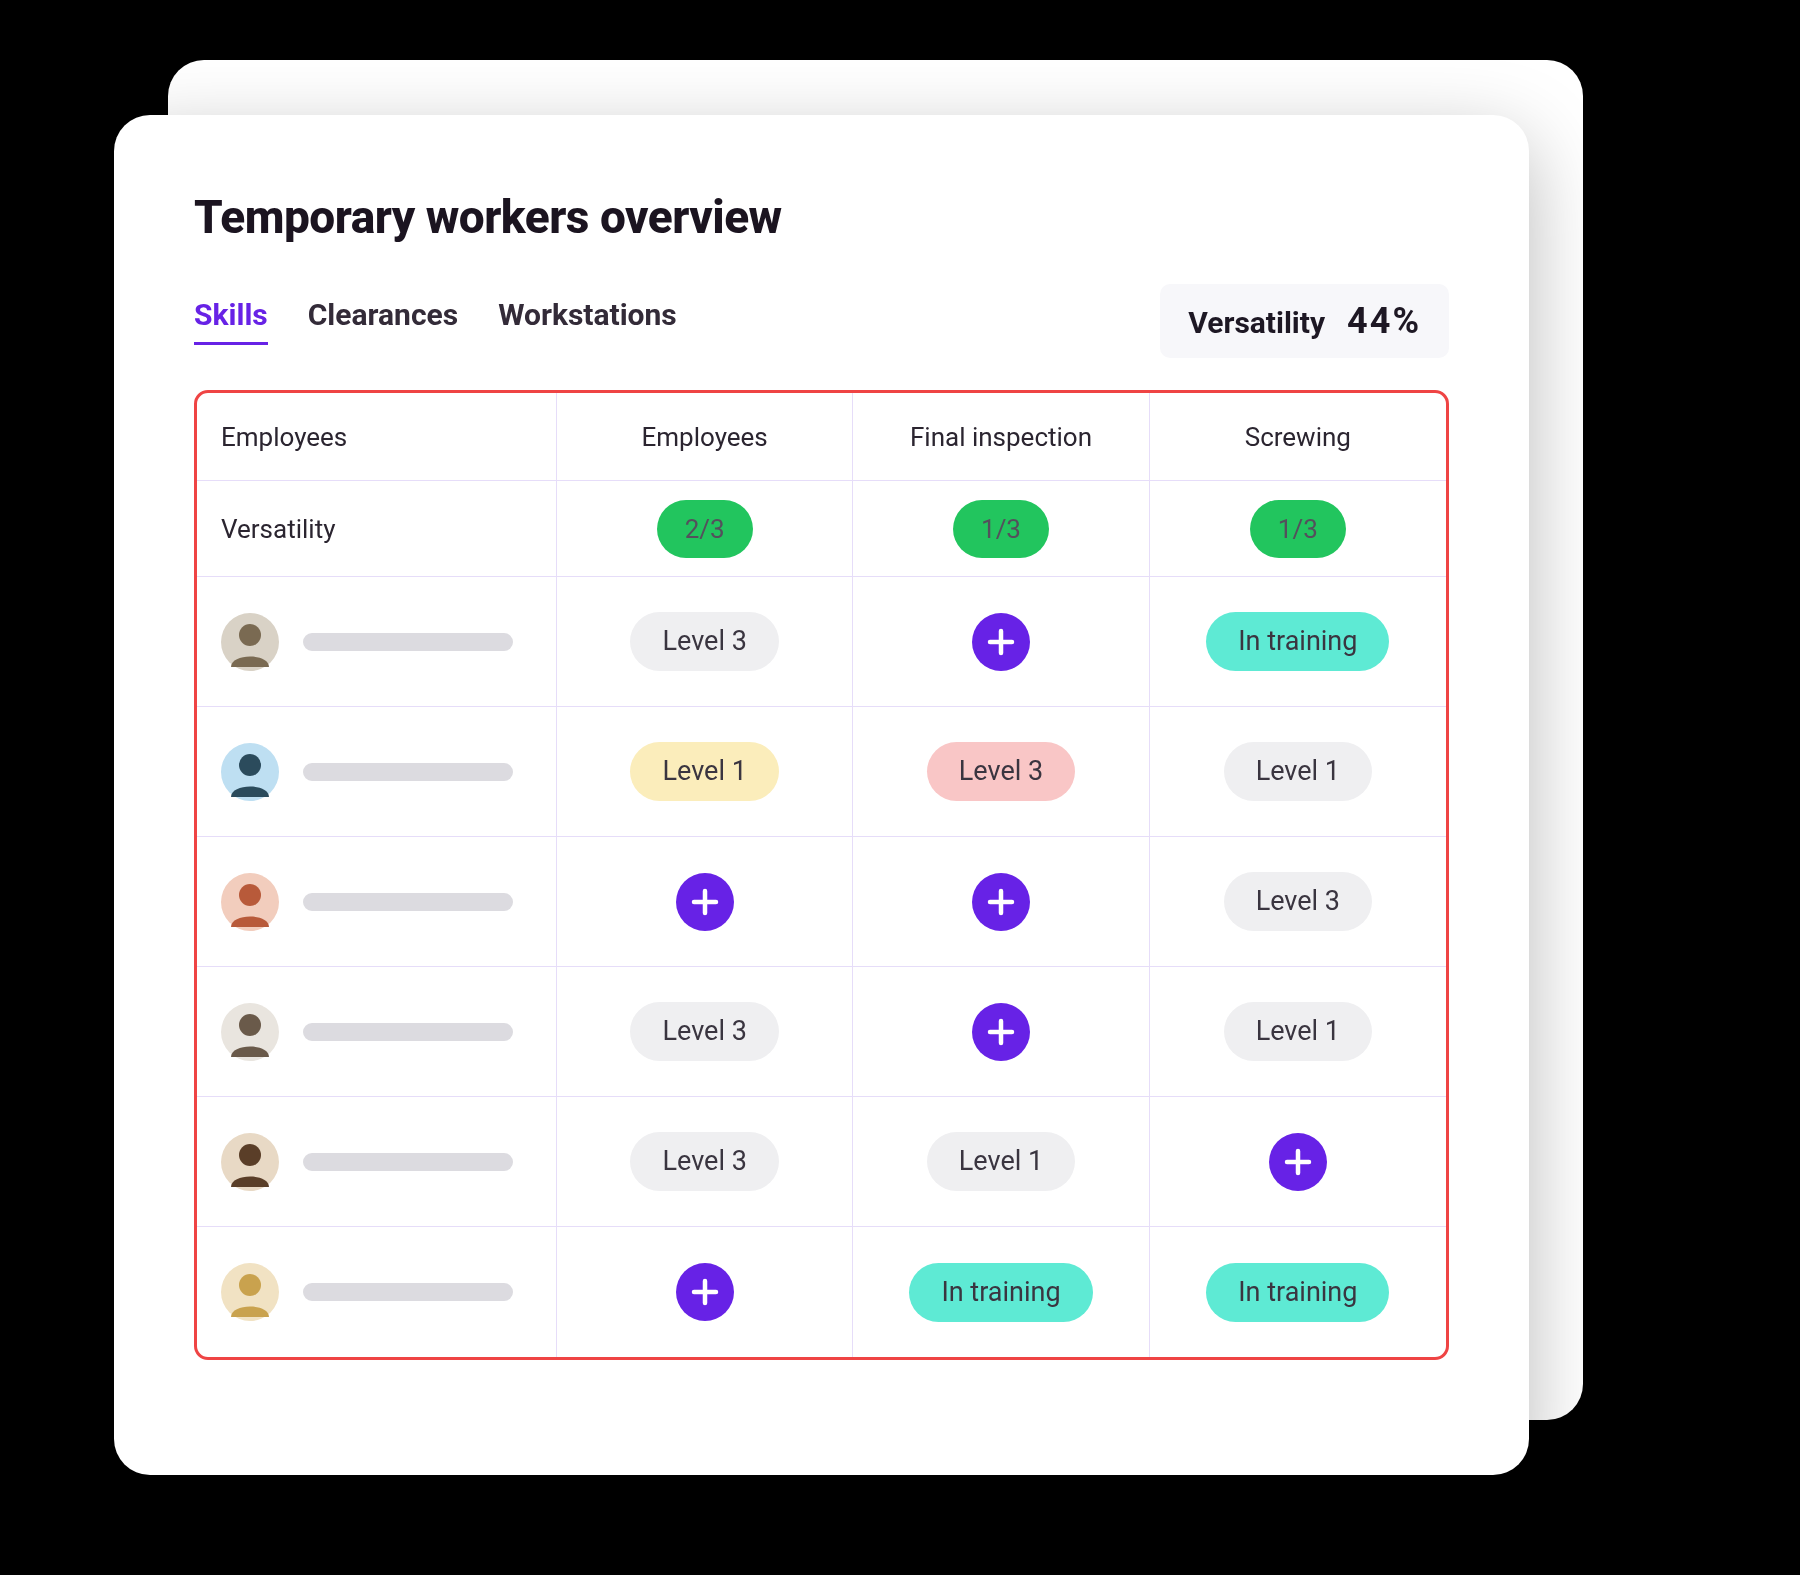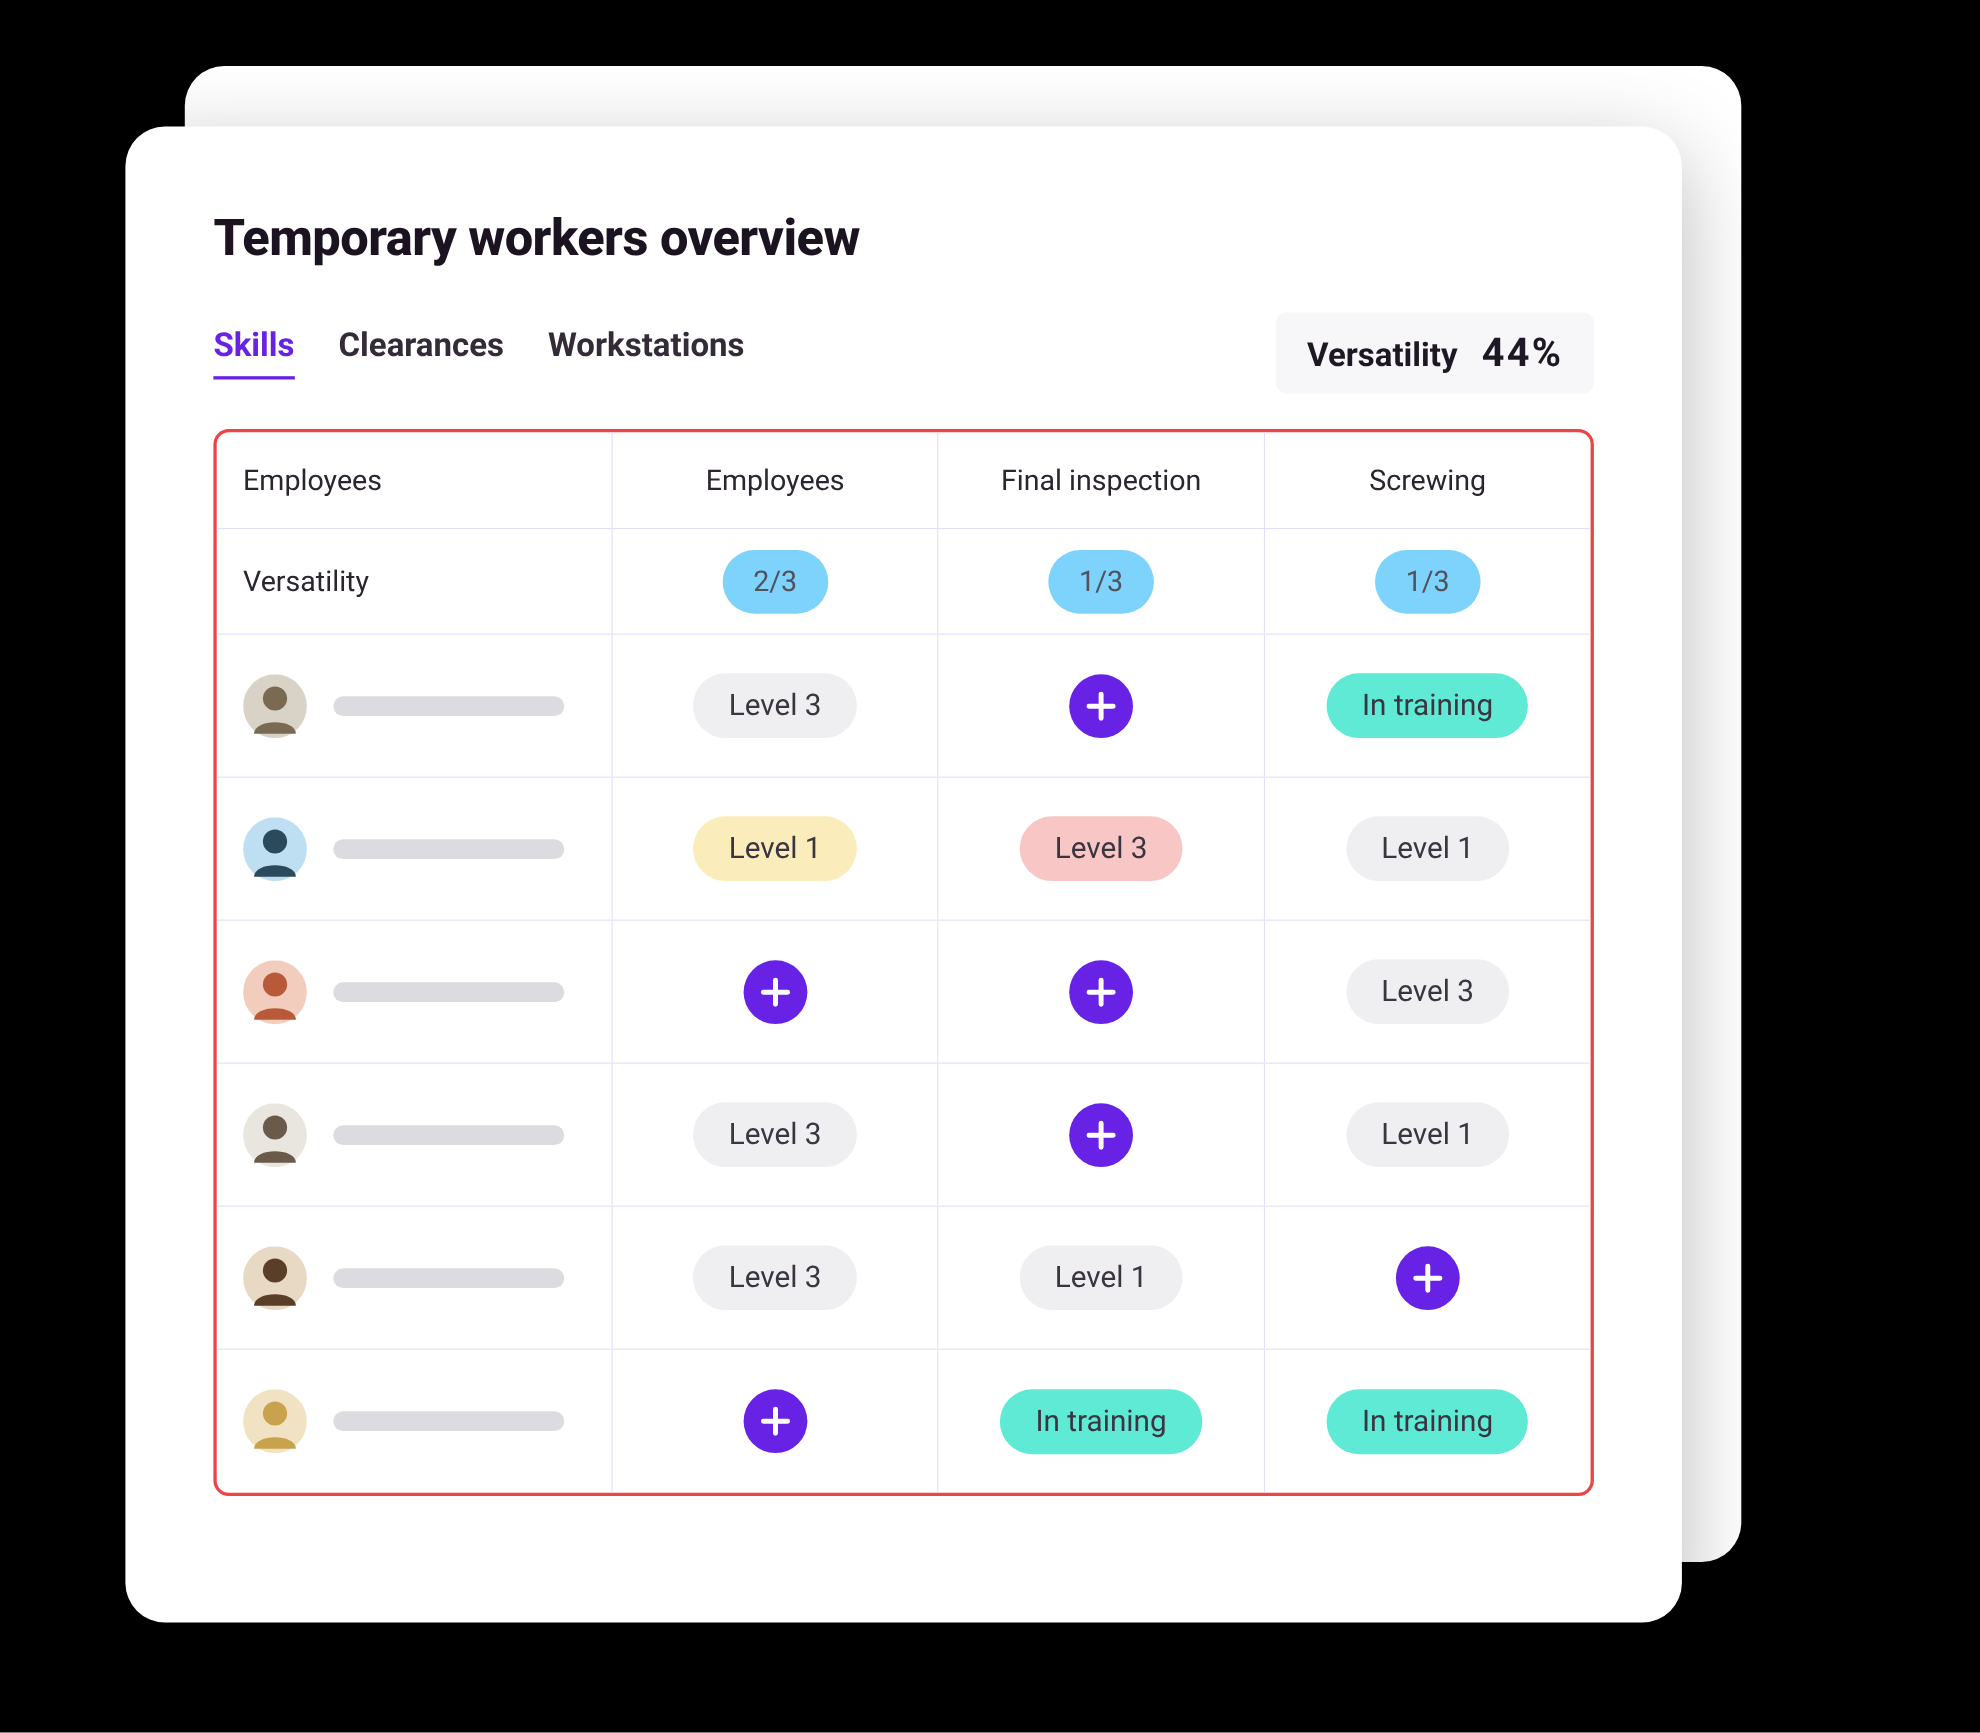--- a/index.html
+++ b/index.html
@@ -87,21 +87,21 @@
     padding: 0 24px;
   }
   .cell:last-child { border-right: none; }
   .cell.left { justify-content: flex-start; }
   .row.header { height: 88px; }
   .row.header .cell { font-size: 26px; color: #2b2530; }
   .row.versa { height: 96px; }
   .row.data { height: 130px; }
   .ver-label { font-size: 26px; color: #2b2530; }
   .count-pill {
-    background: #7dd3fc;
+    background: #22c55e;
     border-radius: 34px;
     padding: 14px 28px;
     font-size: 26px;
     color: #54505c;
   }
   .emp {
     display: flex;
     align-items: center;
     gap: 24px;
     width: 100%;

